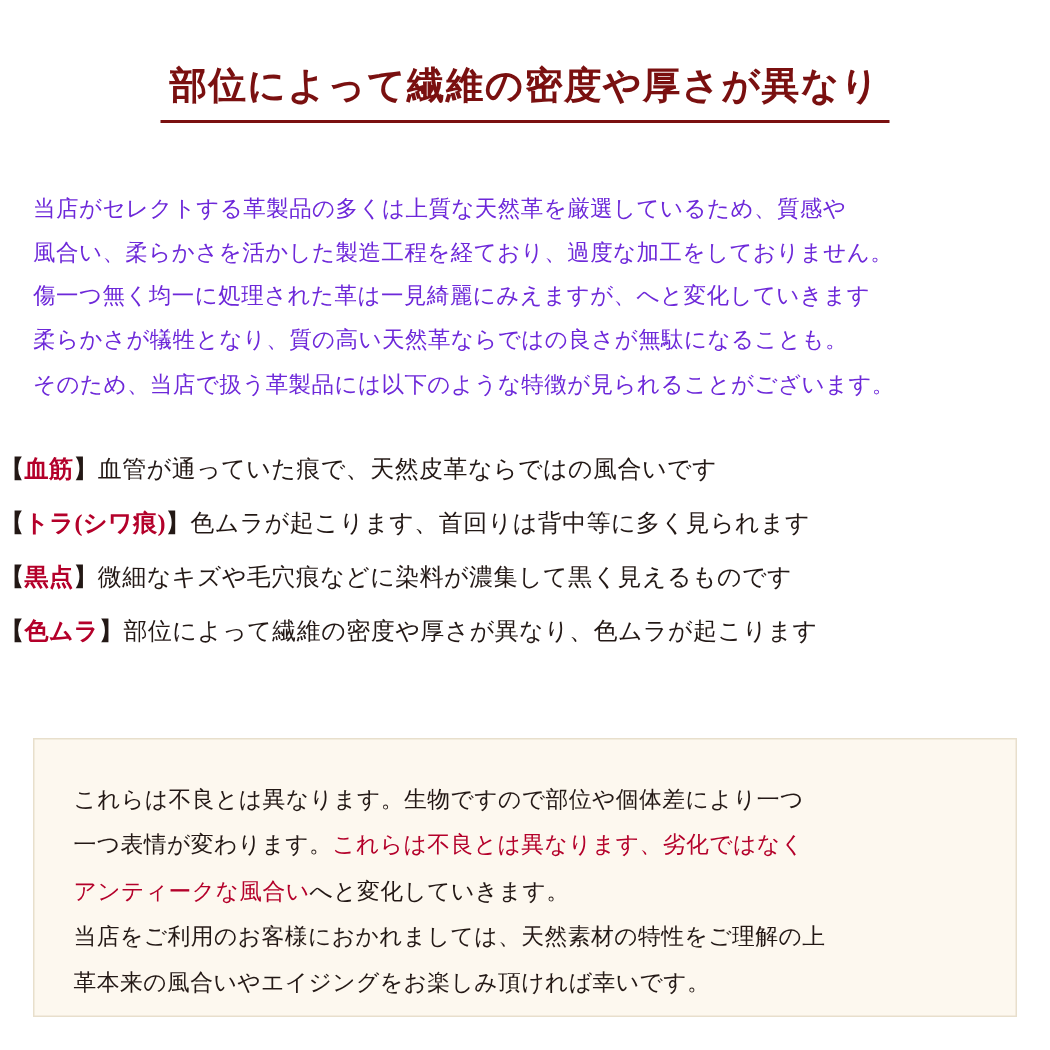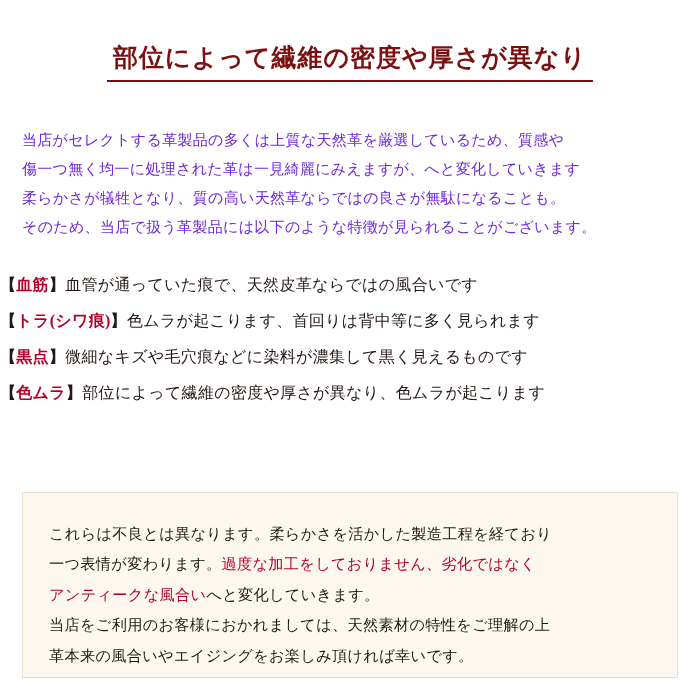--- a/index.html
+++ b/index.html
@@ -102,20 +102,21 @@
 <body>
 
 <div class="page">
 
   <div class="title-wrap">
     <h1 class="title">部位によって繊維の密度や厚さが異なり</h1>
   </div>
 
   <div class="intro">
     <p>当店がセレクトする革製品の多くは上質な天然革を厳選しているため、質感や</p>
+    <p>風合い、柔らかさを活かした製造工程を経ており、過度な加工をしておりません。</p>
     <p>傷一つ無く均一に処理された革は一見綺麗にみえますが、へと変化していきます</p>
     <p>柔らかさが犠牲となり、質の高い天然革ならではの良さが無駄になることも。</p>
     <p>そのため、当店で扱う革製品には以下のような特徴が見られることがございます。</p>
   </div>
 
   <div class="features">
 
     <div class="feature-row">
       <span class="feature-tag"><span class="bracket">【</span><span>血筋</span><span class="bracket">】</span></span><span class="feature-desc">血管が通っていた痕で、天然皮革ならではの風合いです</span>
     </div>
@@ -129,21 +130,21 @@
     </div>
 
     <div class="feature-row">
       <span class="feature-tag"><span class="bracket">【</span><span>色ムラ</span><span class="bracket">】</span></span><span class="feature-desc">部位によって繊維の密度や厚さが異なり、色ムラが起こります</span>
     </div>
 
   </div>
 
   <div class="note-box">
     <div class="note-inner">
-      <p>これらは不良とは異なります。柔らかさを活かした製造工程を経ており</p>
-      <p><span>一つ表情が変わります。</span><span class="hl-red">過度な加工をしておりません、劣化ではなく</span></p>
+      <p>これらは不良とは異なります。生物ですので部位や個体差により一つ</p>
+      <p><span>一つ表情が変わります。</span><span class="hl-red">これらは不良とは異なります、劣化ではなく</span></p>
       <p><span class="hl-red">アンティークな風合い</span><span>へと変化していきます。</span></p>
       <p>当店をご利用のお客様におかれましては、天然素材の特性をご理解の上</p>
       <p>革本来の風合いやエイジングをお楽しみ頂ければ幸いです。</p>
     </div>
   </div>
 
 </div>
 
 </body></html>

